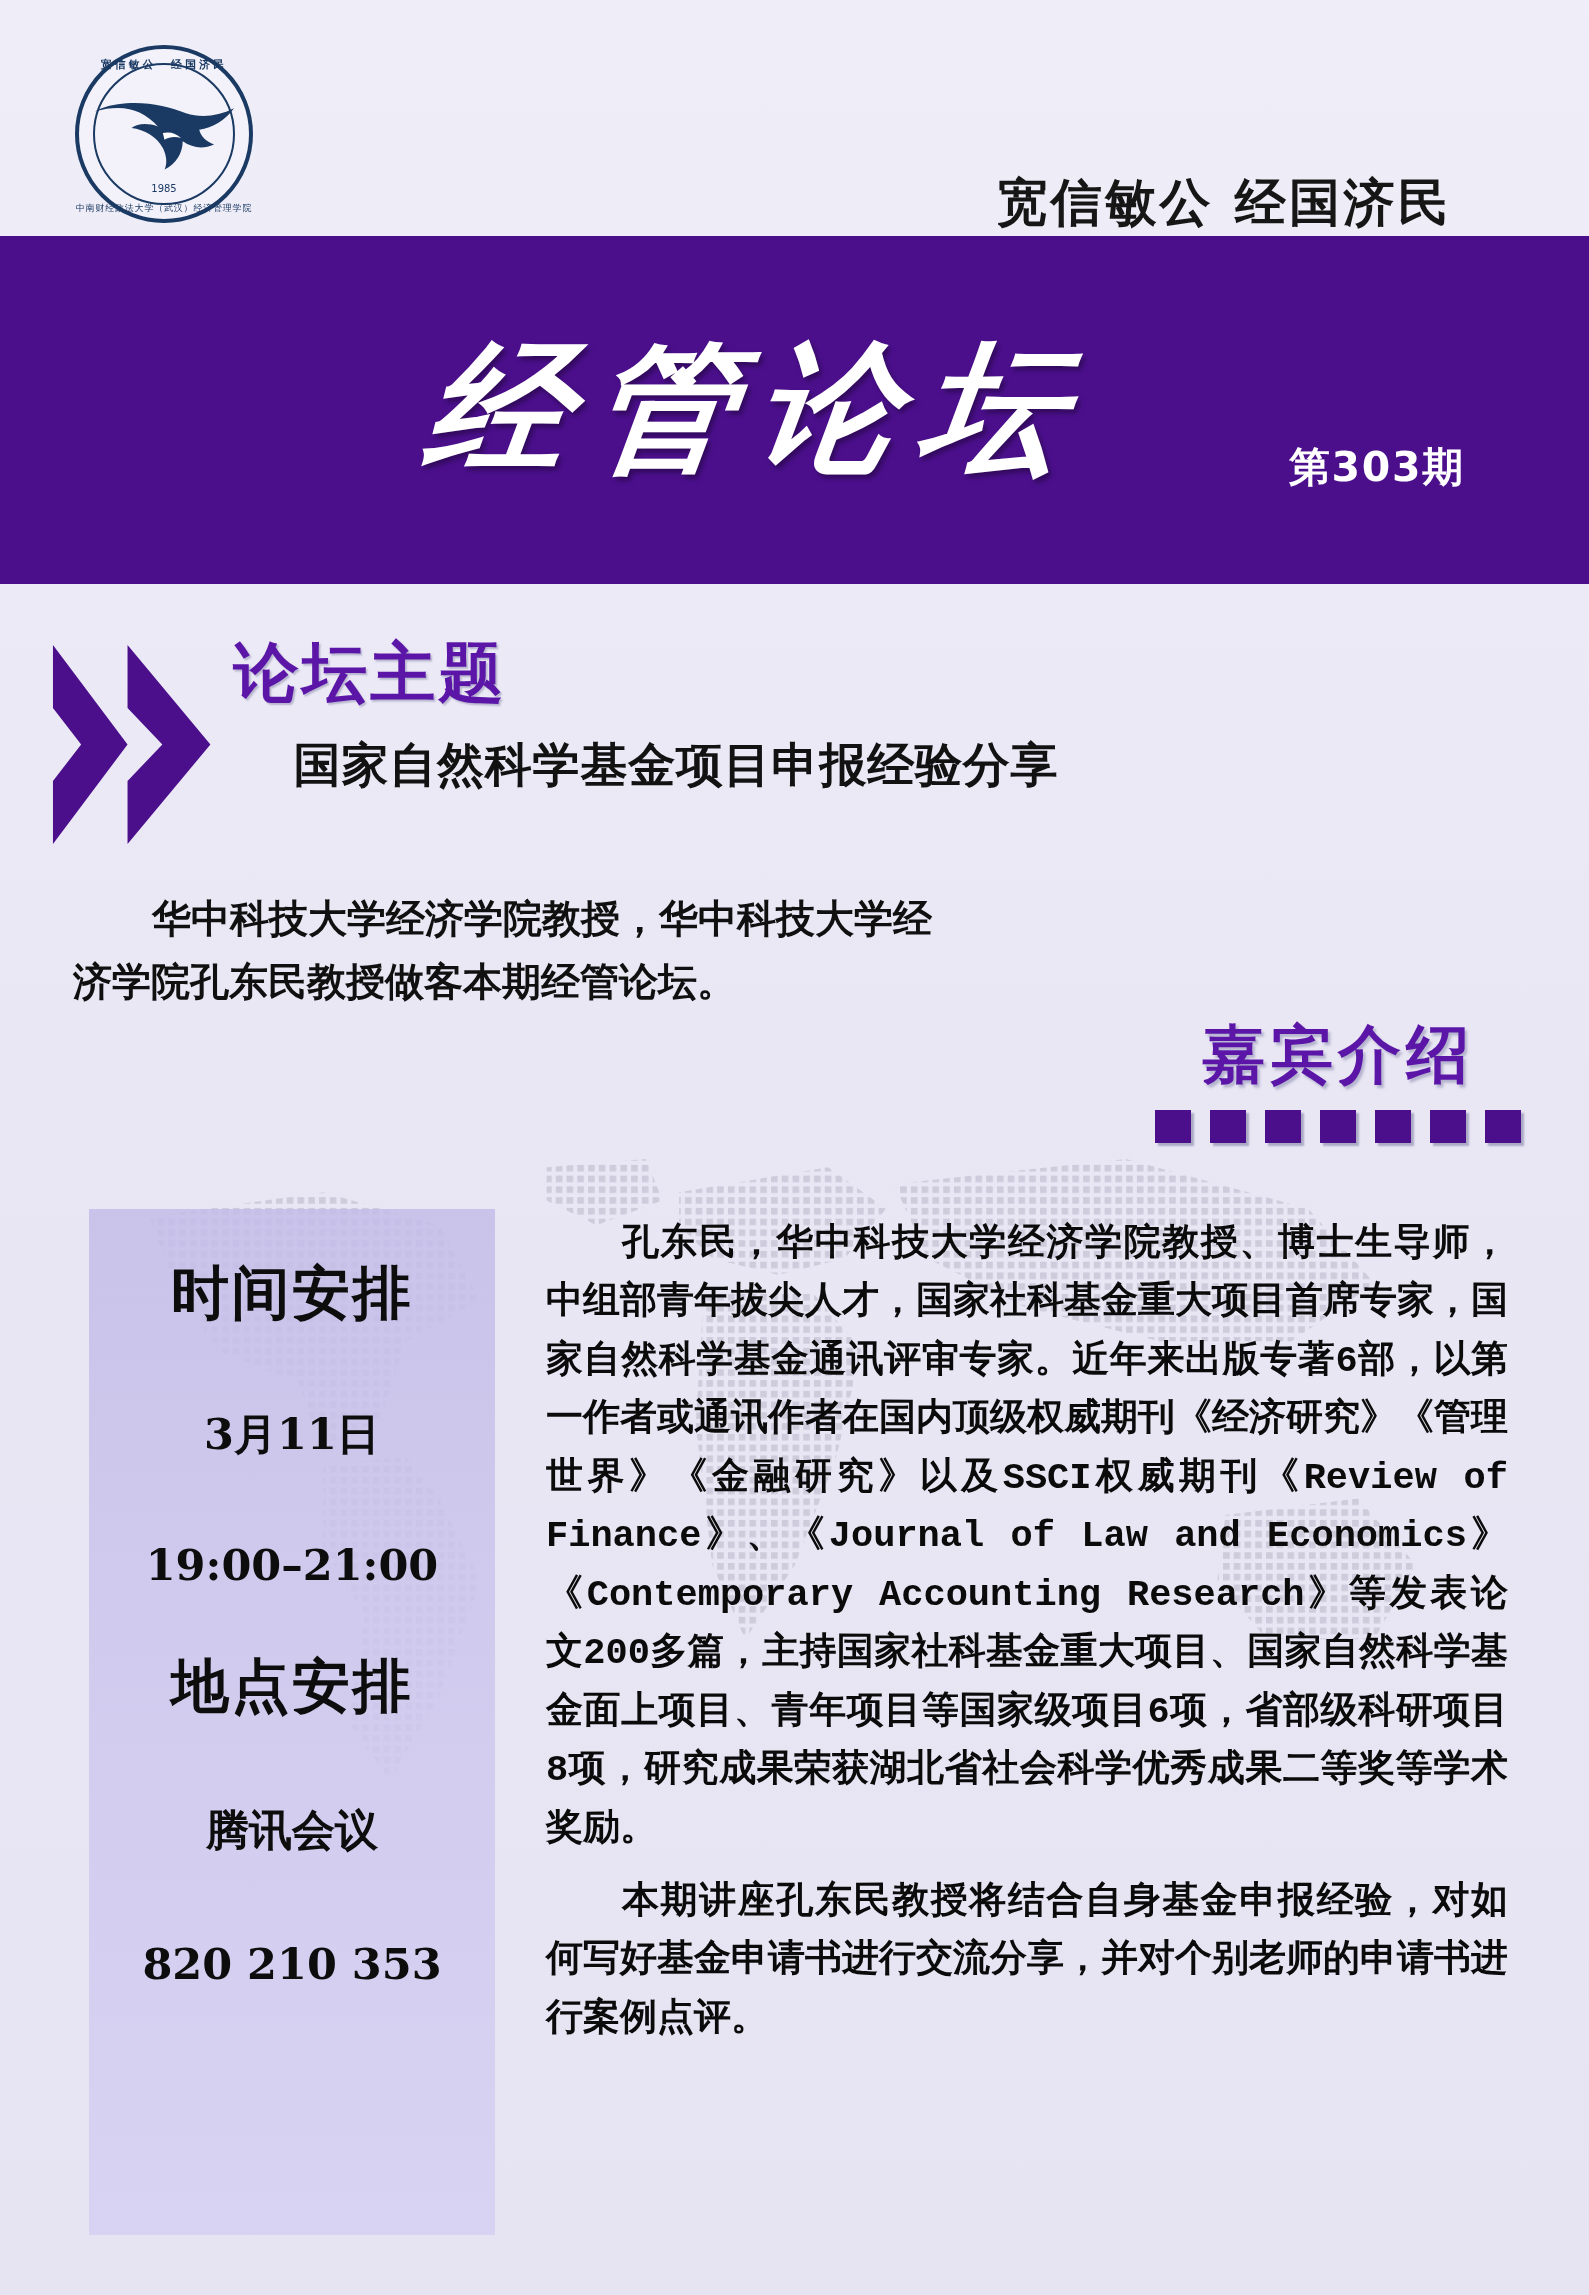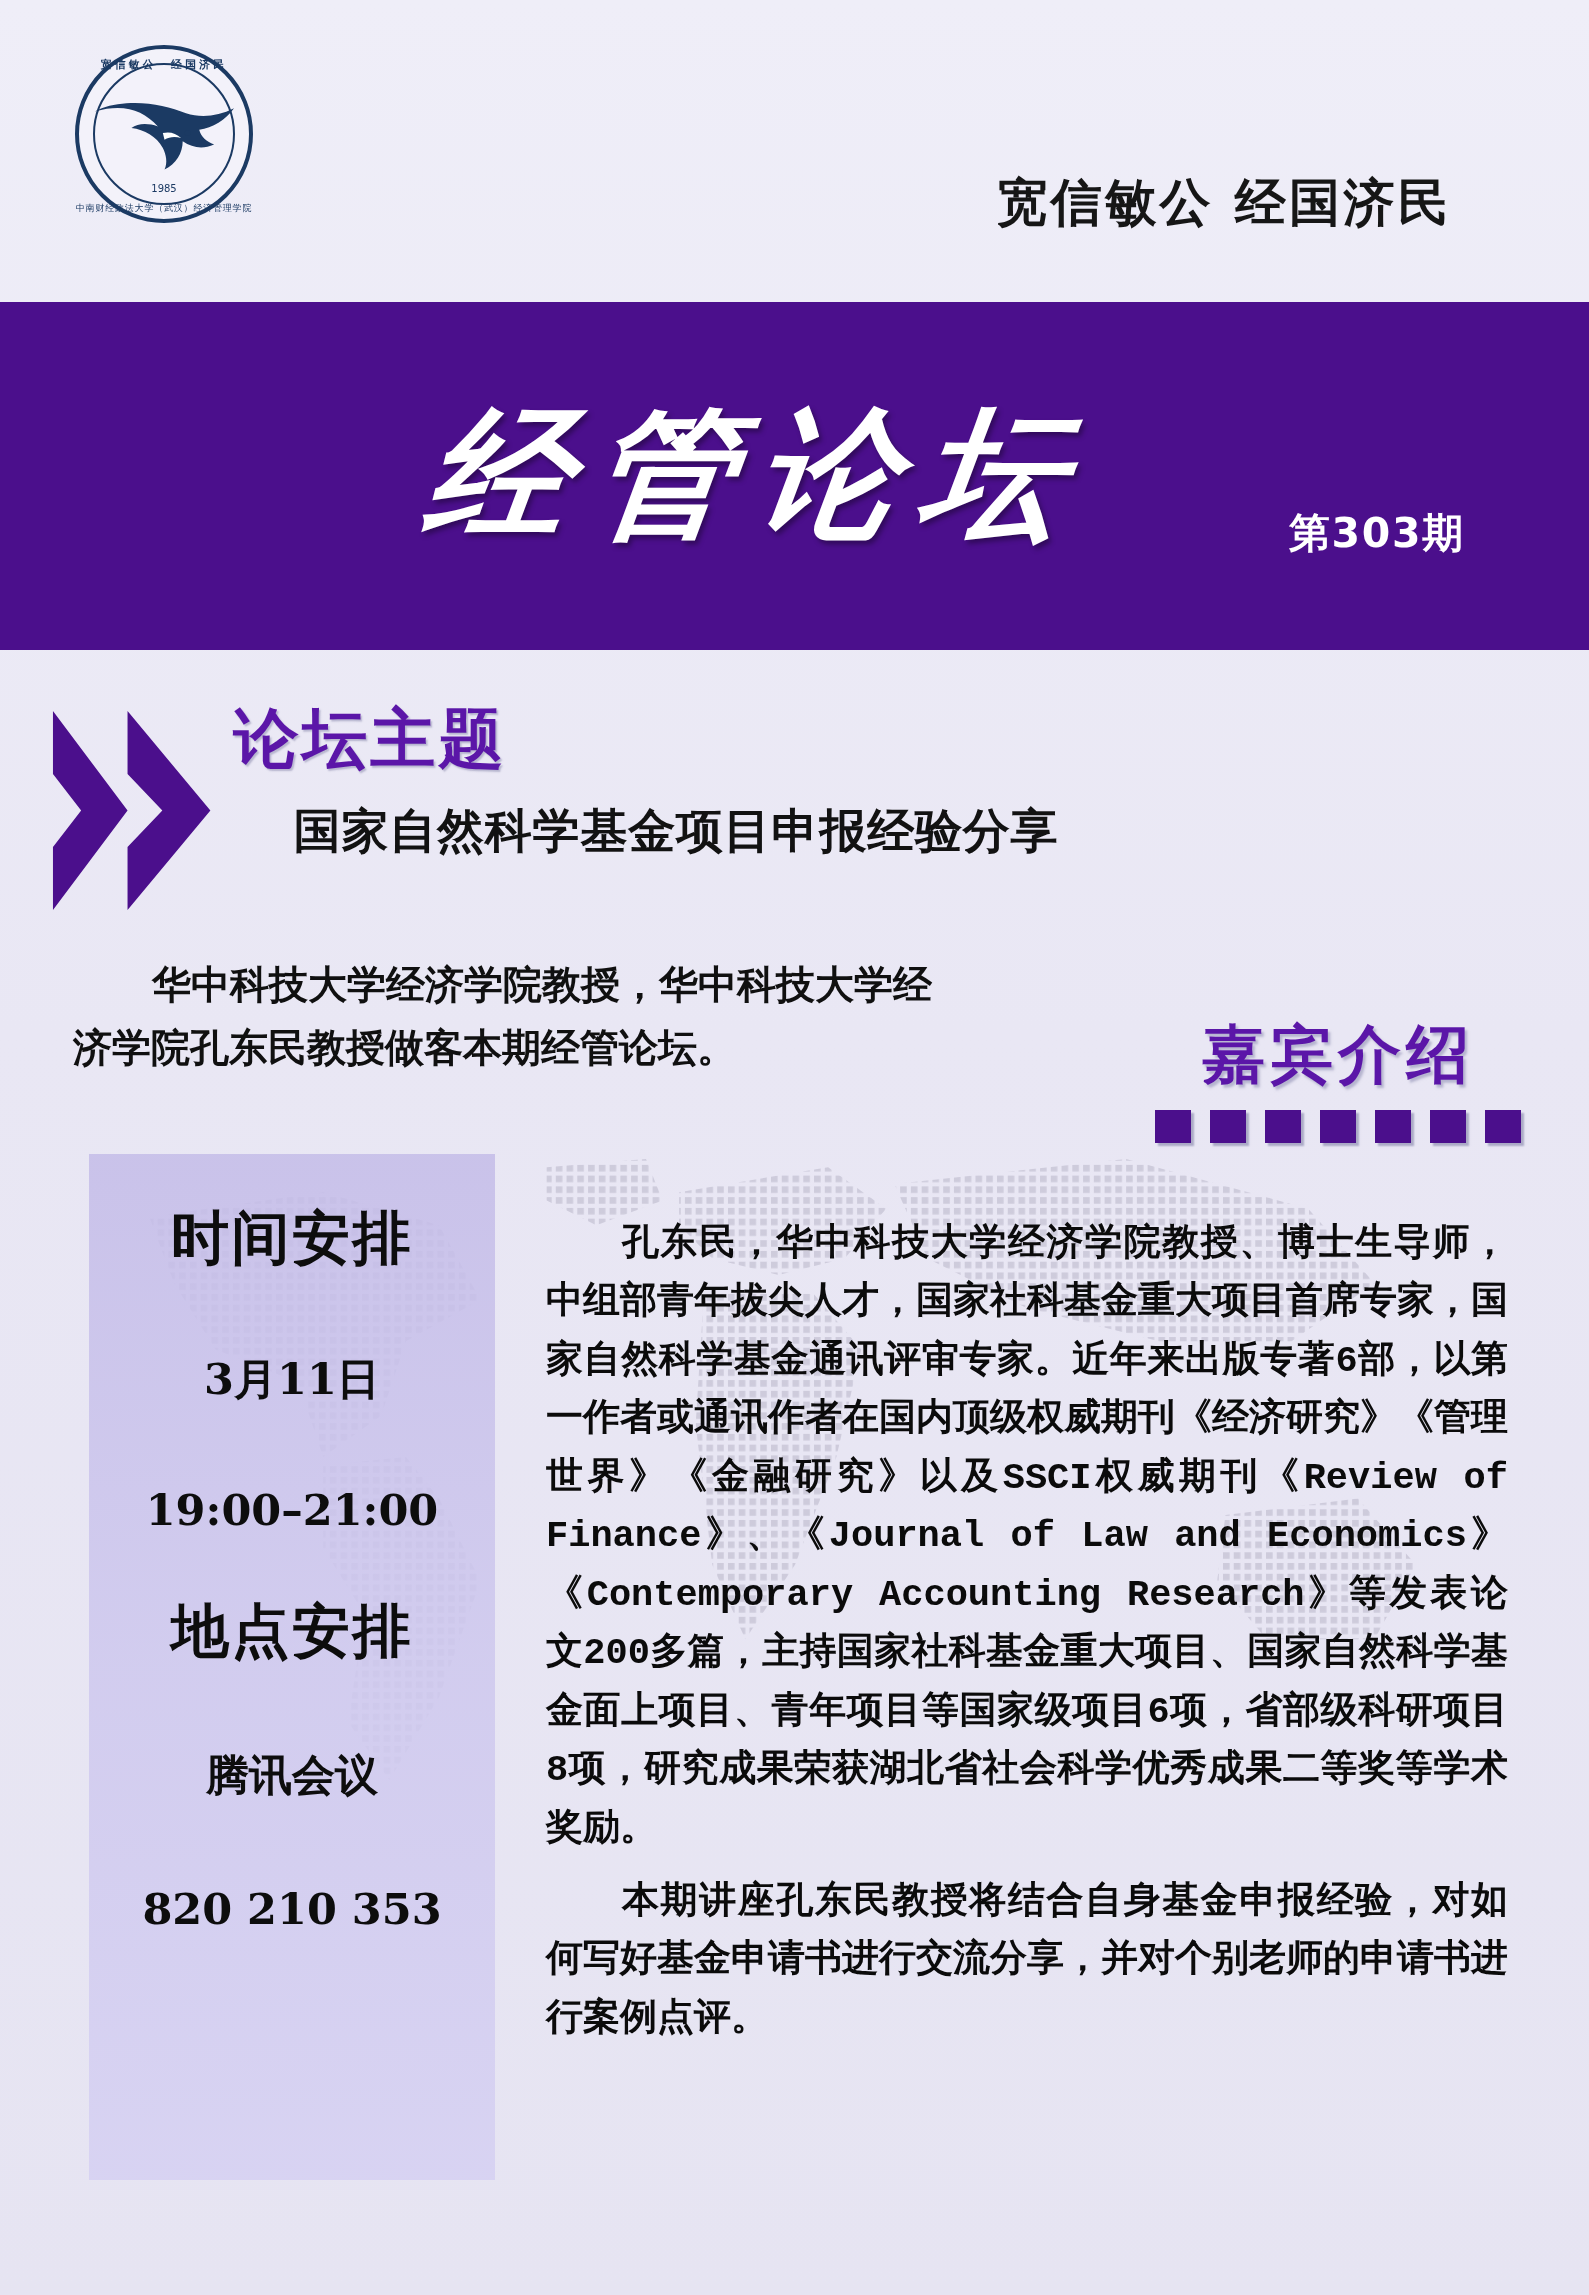--- a/index.html
+++ b/index.html
@@ -12,21 +12,21 @@
     position: relative;
     width: 1589px;
     height: 2295px;
     background: linear-gradient(180deg, #efeef8 0%, #e9e7f4 45%, #e6e4f2 100%);
     overflow: hidden;
   }
 
   
   .header {
     position: relative;
-    height: 302px;
+    height: 236px;
     padding: 30px 50px 0 50px;
     display: flex;
     align-items: flex-start;
     justify-content: space-between;
   }
   .logo-wrap {
     width: 215px;
     height: 215px;
     position: relative;
     flex: 0 0 auto;
@@ -204,21 +204,21 @@
     height: 745px;
     opacity: 0.55;
     z-index: 1;
     pointer-events: none;
   }
 
   
   .info-panel {
     position: absolute;
     left: 89px;
-    top: 1154px;
+    top: 1209px;
     width: 406px;
     height: 1026px;
     background: linear-gradient(180deg, rgba(196,188,232,0.85) 0%, rgba(206,200,238,0.85) 50%, rgba(214,209,242,0.9) 100%);
     z-index: 3;
     text-align: center;
     padding-top: 46px;
     color: #0d0d0d;
   }
   .info-h {
     font-size: 58px;

